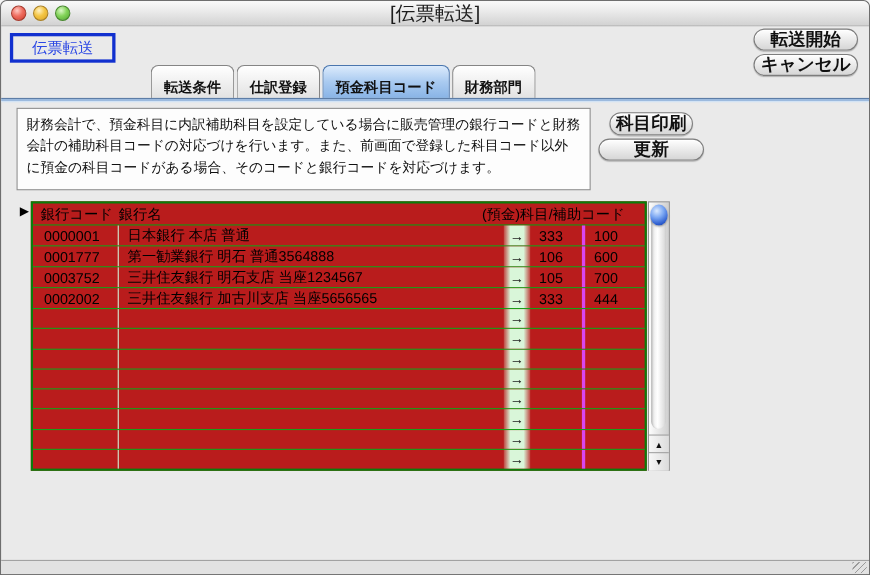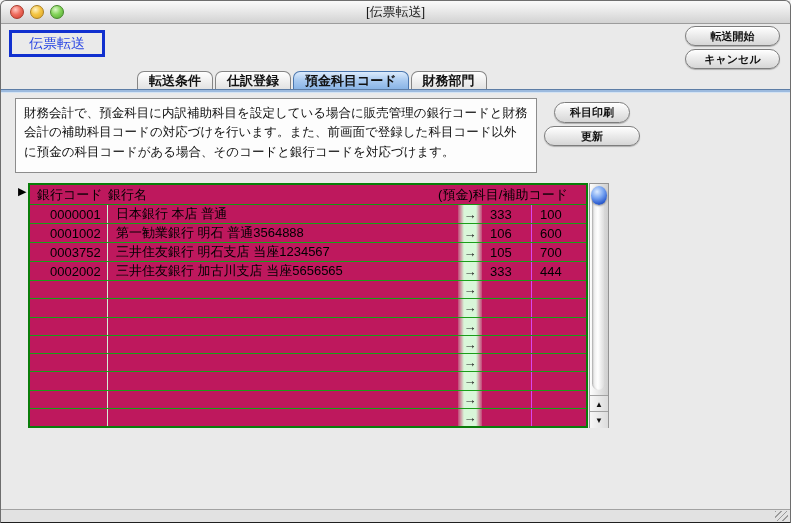--- a/index.html
+++ b/index.html
@@ -9,93 +9,93 @@
     border-radius:6px 6px 0 0;background:#eaeaea;overflow:hidden;
   }
   
   .titlebar{
     position:absolute;top:0;left:0;right:0;height:22px;
     background:linear-gradient(#fafafa,#e9e9e9 45%,#d2d2d2);
     border-bottom:1px solid #9c9c9c;border-radius:6px 6px 0 0;
   }
   .titlebar .title{
     position:absolute;left:0;right:0;top:0;height:22px;line-height:22px;
-    text-align:center;font-size:13px;color:#1c1c1c;
+    text-align:center;font-size:18px;color:#1c1c1c;
   }
   .tl{position:absolute;top:4px;width:14px;height:14px;border-radius:50%;}
   .tl.red{left:9px;background:radial-gradient(circle at 38% 30%,#ffc9c2,#ef6e60 45%,#ce3a2c);border:1px solid #a8392c;}
   .tl.yellow{left:29px;background:radial-gradient(circle at 38% 30%,#fff2c4,#f4c543 45%,#d9a227);border:1px solid #ab8122;}
   .tl.green{left:49px;background:radial-gradient(circle at 38% 30%,#dcf7c8,#84d45a 45%,#4fa42f);border:1px solid #46882b;}
   .tl{box-sizing:border-box;}
   
   .page-label{
     position:absolute;left:8px;top:29px;width:96px;height:27px;
     border:3px solid #1130cf;color:#2b47e4;font-size:14px;
     display:flex;align-items:center;justify-content:center;box-sizing:border-box;
   }
   
   .pill{
     position:absolute;height:20px;border:1px solid #7d7d7d;border-radius:11px;
     background:linear-gradient(#ffffff,#ececec 45%,#d6d6d6);
     box-shadow:inset 0 1px 0 #fff,0 1px 1px rgba(0,0,0,.25);
-    font-size:11px;font-weight:bold;color:#111;
+    font-size:16px;font-weight:bold;color:#111;
     display:flex;align-items:center;justify-content:center;box-sizing:border-box;
     font-family:"Liberation Sans",sans-serif;cursor:default;
   }
   .btn-start{left:684px;top:25px;width:95px;}
   .btn-cancel{left:684px;top:48px;width:95px;}
   .btn-print{left:553px;top:101px;width:76px;height:21px;}
   .btn-update{left:543px;top:125px;width:96px;}
   
   .tab-bar{position:absolute;left:136px;top:65px;height:23px;display:flex;gap:2px;align-items:flex-end;}
   .tab{
-    height:18px;padding:0 11px;border:1px solid #858585;border-bottom:none;
+    height:30px;padding:0 11px;border:1px solid #858585;border-bottom:none;
     border-radius:7px 7px 0 0;background:linear-gradient(#ffffff,#e2e2e2);
     font-size:13px;font-weight:bold;color:#111;
-    display:flex;align-items:center;justify-content:center;box-sizing:border-box;
+    display:flex;align-items:flex-end;justify-content:center;box-sizing:border-box;
   }
   .tab.selected{
     background:linear-gradient(#dcebfc,#a9caf0 50%,#89b4e6);
     border-color:#4a76ae;
   }
   .tab-rule{
     position:absolute;left:0;top:88px;width:789px;height:4px;
     background:linear-gradient(to bottom,#5d7da6 0,#5d7da6 1px,#9cbade 1px,#9cbade 3px,#d3e3f4 3px);
   }
   
   .desc-box{
     position:absolute;left:14px;top:97px;width:522px;height:75px;
     background:#fdfdfd;border:1px solid #8c8c8c;box-sizing:border-box;
     padding:5px 8px;font-size:12.5px;line-height:1.55;color:#101010;
   }
   
   .row-pointer{position:absolute;left:17px;top:184px;font-size:11px;color:#000;}
   .bank-table{
     position:absolute;left:27px;top:182px;width:560px;height:245px;
-    border:2px solid #0a7d0a;background:#be185d;box-sizing:border-box;
+    border:2px solid #0a7d0a;background:#b91c1c;box-sizing:border-box;
     display:flex;flex-direction:column;font-size:13px;color:#000;
   }
   .t-head{
     display:flex;align-items:center;height:19px;flex:0 0 19px;
     border-bottom:1px solid #109a10;
   }
   .th-code{width:78px;padding-left:7px;box-sizing:border-box;}
   .th-name{flex:1;}
   .th-account{width:162px;text-align:right;padding-right:18px;box-sizing:border-box;}
   .t-body{flex:1;display:flex;flex-direction:column;}
   .t-row{flex:1;display:flex;align-items:center;}
   .t-row:not(:last-child){border-bottom:1px solid #18a018;}
-  .c-code{width:78px;padding-left:20px;box-sizing:border-box;border-right:1px solid #d4eed4;align-self:stretch;display:flex;align-items:center;}
+  .c-code{width:78px;padding-left:10px;box-sizing:border-box;border-right:1px solid #d4eed4;align-self:stretch;display:flex;align-items:center;}
   .c-name{flex:1;padding-left:8px;}
   .c-arrow{
     width:24px;align-self:stretch;display:flex;align-items:center;justify-content:center;
     background:linear-gradient(to right,rgba(217,246,217,.2),#d9f6d9 25%,#d9f6d9 75%,rgba(217,246,217,.2));
     color:#1a1a1a;font-size:13px;
   }
-  .c-subject{width:50px;padding-left:8px;box-sizing:border-box;border-right:1px solid #d946ef;align-self:stretch;display:flex;align-items:center;}
+  .c-subject{width:50px;padding-left:8px;box-sizing:border-box;border-right:3px solid #d946ef;align-self:stretch;display:flex;align-items:center;}
   .c-subcode{width:54px;padding-left:8px;box-sizing:border-box;}
   
   .scrollbar{
     position:absolute;left:588px;top:182px;width:20px;height:245px;
     border:1px solid #949494;background:linear-gradient(to right,#fdfdfd,#cfcfcf);
     box-sizing:border-box;
   }
   .groove{
     position:absolute;left:2px;top:3px;width:13px;height:203px;border-radius:7px;
     background:linear-gradient(to right,#e6e6e6,#ffffff 45%,#d8d8d8);
@@ -172,21 +172,21 @@
     </div>
     <div class="t-body">
         <div class="t-row">
     <div class="c-code">0000001</div>
     <div class="c-name">日本銀行 本店 普通</div>
     <div class="c-arrow">→</div>
     <div class="c-subject">333</div>
     <div class="c-subcode">100</div>
   </div>
         <div class="t-row">
-    <div class="c-code">0001002</div>
+    <div class="c-code">0001777</div>
     <div class="c-name">第一勧業銀行 明石 普通3564888</div>
     <div class="c-arrow">→</div>
     <div class="c-subject">106</div>
     <div class="c-subcode">600</div>
   </div>
         <div class="t-row">
     <div class="c-code">0003752</div>
     <div class="c-name">三井住友銀行 明石支店 当座1234567</div>
     <div class="c-arrow">→</div>
     <div class="c-subject">105</div>

